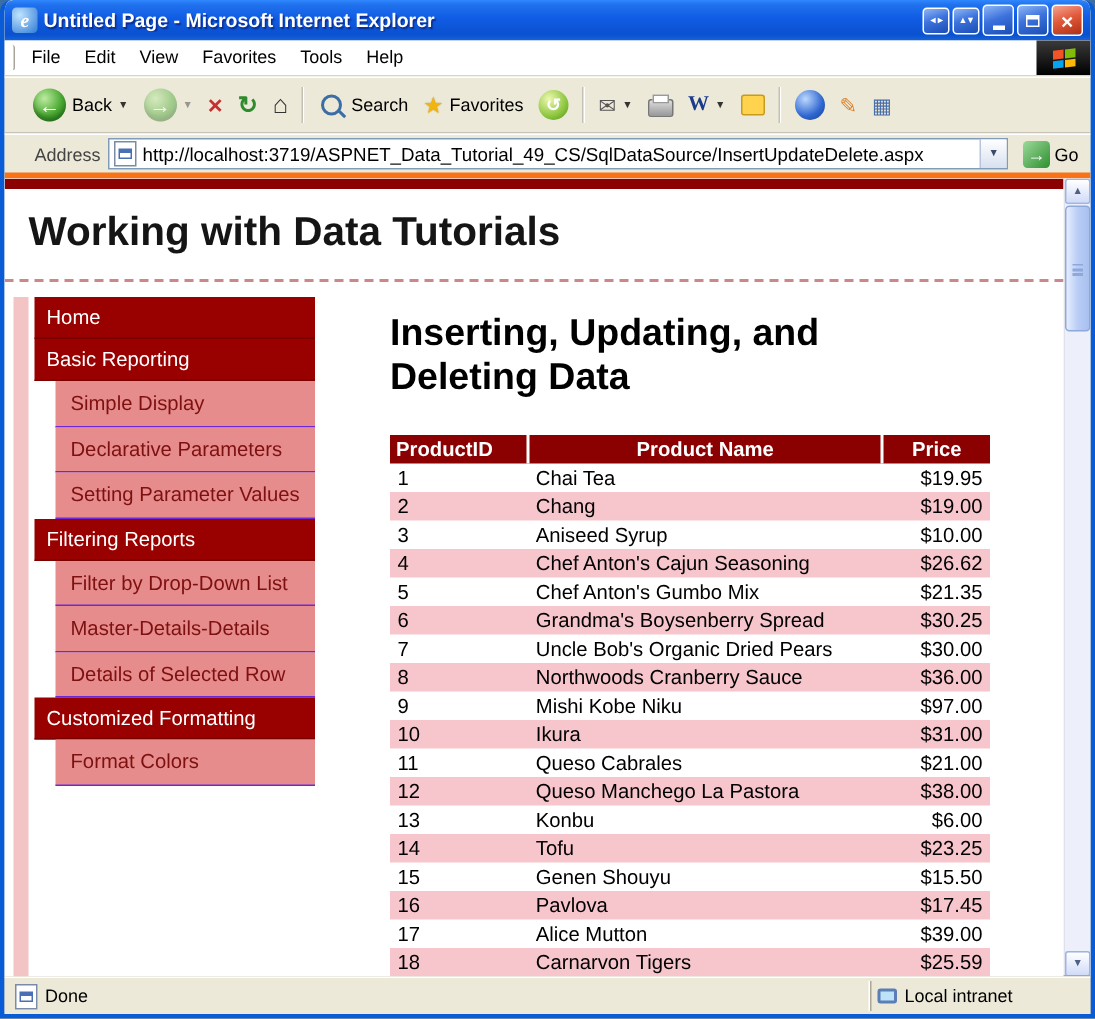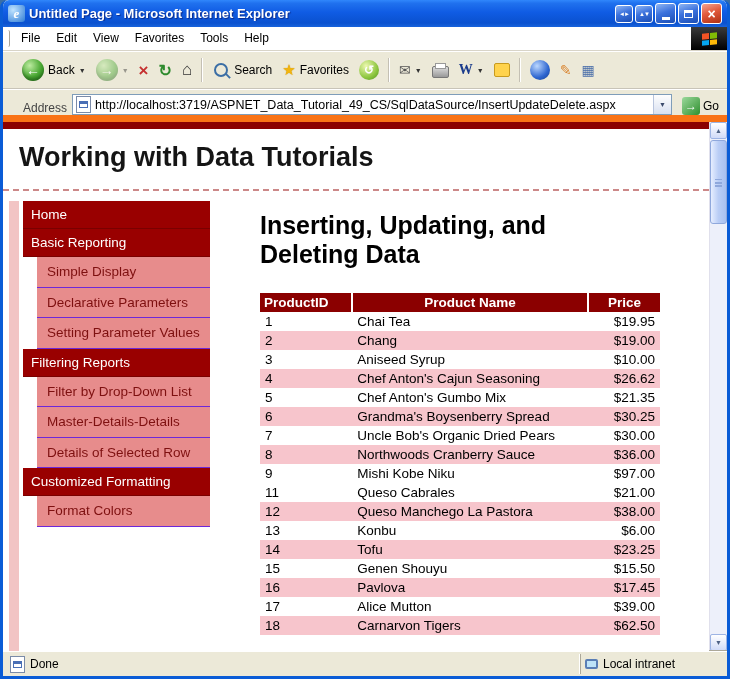--- a/index.html
+++ b/index.html
@@ -59,22 +59,22 @@
   .printer{width:15px;height:10px;background:linear-gradient(#DDD,#999);border:1px solid #777;
     border-radius:2px;position:relative;margin-top:4px;}
   .printer::before{content:"";position:absolute;left:2px;top:-4px;width:9px;height:4px;background:#fff;border:1px solid #999;}
   .word-g{color:#1B3C8C;font-weight:bold;font-size:14px;font-family:"Liberation Serif",serif;}
   .note{width:14px;height:12px;background:#FFD34D;border:1px solid #C89B1F;border-radius:2px;}
   .sphere{width:20px;height:20px;border-radius:50%;
     background:radial-gradient(circle at 35% 30%,#BCD8FF,#2E66D0 60%,#173E8C);}
   .pencil-g{color:#D9822B;font-size:14px;}
   .grid-g{color:#4A6EA9;font-size:14px;}
   
-  .addressbar{height:25px;flex:0 0 25px;display:flex;align-items:flex-end;gap:5px;padding:0 3px;
-    background:#ECE9D8;border-top:1px solid #fff;border-bottom:7px solid #f97316;}
+  .addressbar{height:25px;flex:0 0 25px;display:flex;align-items:center;gap:5px;padding:0 3px;
+    background:#ECE9D8;border-top:1px solid #fff;border-bottom:4px solid #f97316;}
   .addr-label{font-size:12px;color:#444;padding-left:2px;}
   .addr-box{flex:1;height:21px;box-sizing:border-box;background:#fff;border:1px solid #7F9DB9;
     display:flex;align-items:center;gap:4px;padding-left:3px;}
   .addr-ic{width:13px;height:15px;background:#fff;border:1px solid #7A8BA8;display:flex;
     align-items:center;justify-content:center;flex:0 0 13px;}
   .addr-ic i{display:block;width:9px;height:7px;box-sizing:border-box;border:1px solid #4A6FB5;border-top:3px solid #4A6FB5;}
   .addr-input{flex:1;border:none;outline:none;font-size:12.5px;font-family:"Liberation Sans",sans-serif;
     color:#000;background:transparent;padding:0;}
   .addr-drop{width:17px;height:19px;background:linear-gradient(#FEFEFE,#D8E0F0);
     border-left:1px solid #B8C4DC;display:flex;align-items:center;justify-content:center;
@@ -314,20 +314,25 @@
                 <tr class="alt">
                   <td class="col0">8</td>
                   <td class="col1">Northwoods Cranberry Sauce</td>
                   <td class="col2">$36.00</td>
                 </tr>
                 <tr>
                   <td class="col0">9</td>
                   <td class="col1">Mishi Kobe Niku</td>
                   <td class="col2">$97.00</td>
                 </tr>
+                <tr class="alt">
+                  <td class="col0">10</td>
+                  <td class="col1">Ikura</td>
+                  <td class="col2">$31.00</td>
+                </tr>
                 <tr>
                   <td class="col0">11</td>
                   <td class="col1">Queso Cabrales</td>
                   <td class="col2">$21.00</td>
                 </tr>
                 <tr class="alt">
                   <td class="col0">12</td>
                   <td class="col1">Queso Manchego La Pastora</td>
                   <td class="col2">$38.00</td>
                 </tr>
@@ -352,21 +357,21 @@
                   <td class="col2">$17.45</td>
                 </tr>
                 <tr>
                   <td class="col0">17</td>
                   <td class="col1">Alice Mutton</td>
                   <td class="col2">$39.00</td>
                 </tr>
                 <tr class="alt">
                   <td class="col0">18</td>
                   <td class="col1">Carnarvon Tigers</td>
-                  <td class="col2">$62.50</td>
+                  <td class="col2">$25.59</td>
                 </tr>
               </tbody>
           </table>
         </div>
       </div>
     </div>
 
     <div class="vscroll">
       <span class="sc-btn">▲</span>
       <span class="sc-track">

